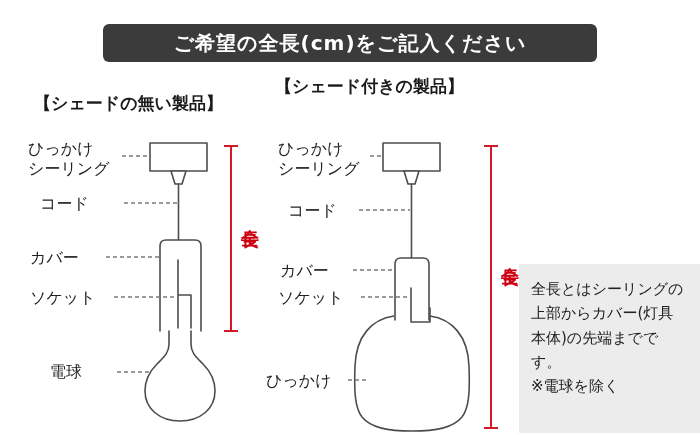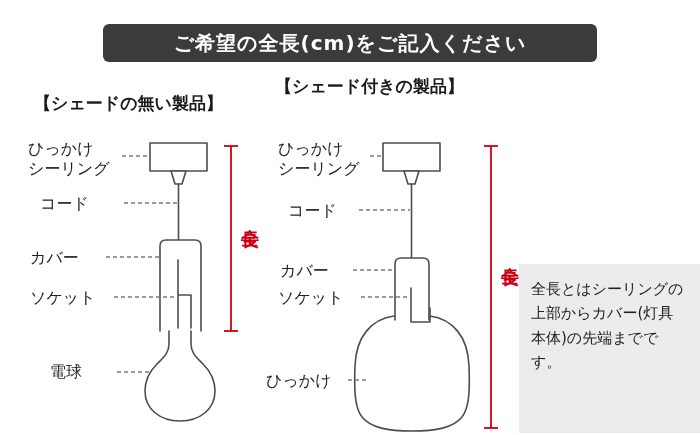--- a/index.html
+++ b/index.html
@@ -104,15 +104,16 @@
     <div>シーリング</div>
   </div>
   <div class="abs part-label" style="left:288px; top:201px; width:68px;">コード</div>
   <div class="abs part-label" style="left:280px; top:261px; width:70px;">カバー</div>
   <div class="abs part-label" style="left:278px; top:288px; width:80px;">ソケット</div>
   <div class="abs part-label" style="left:266px; top:371px; width:78px;">ひっかけ</div>
   <div class="abs measure-label" style="left:498px; top:252px;">全長</div>
 
   <div class="abs note-box">
     <div>全長とはシーリングの上部からカバー(灯具本体)の先端までです。</div>
+    <div>※電球を除く</div>
   </div>
 
 </div>
 
 </body></html>

